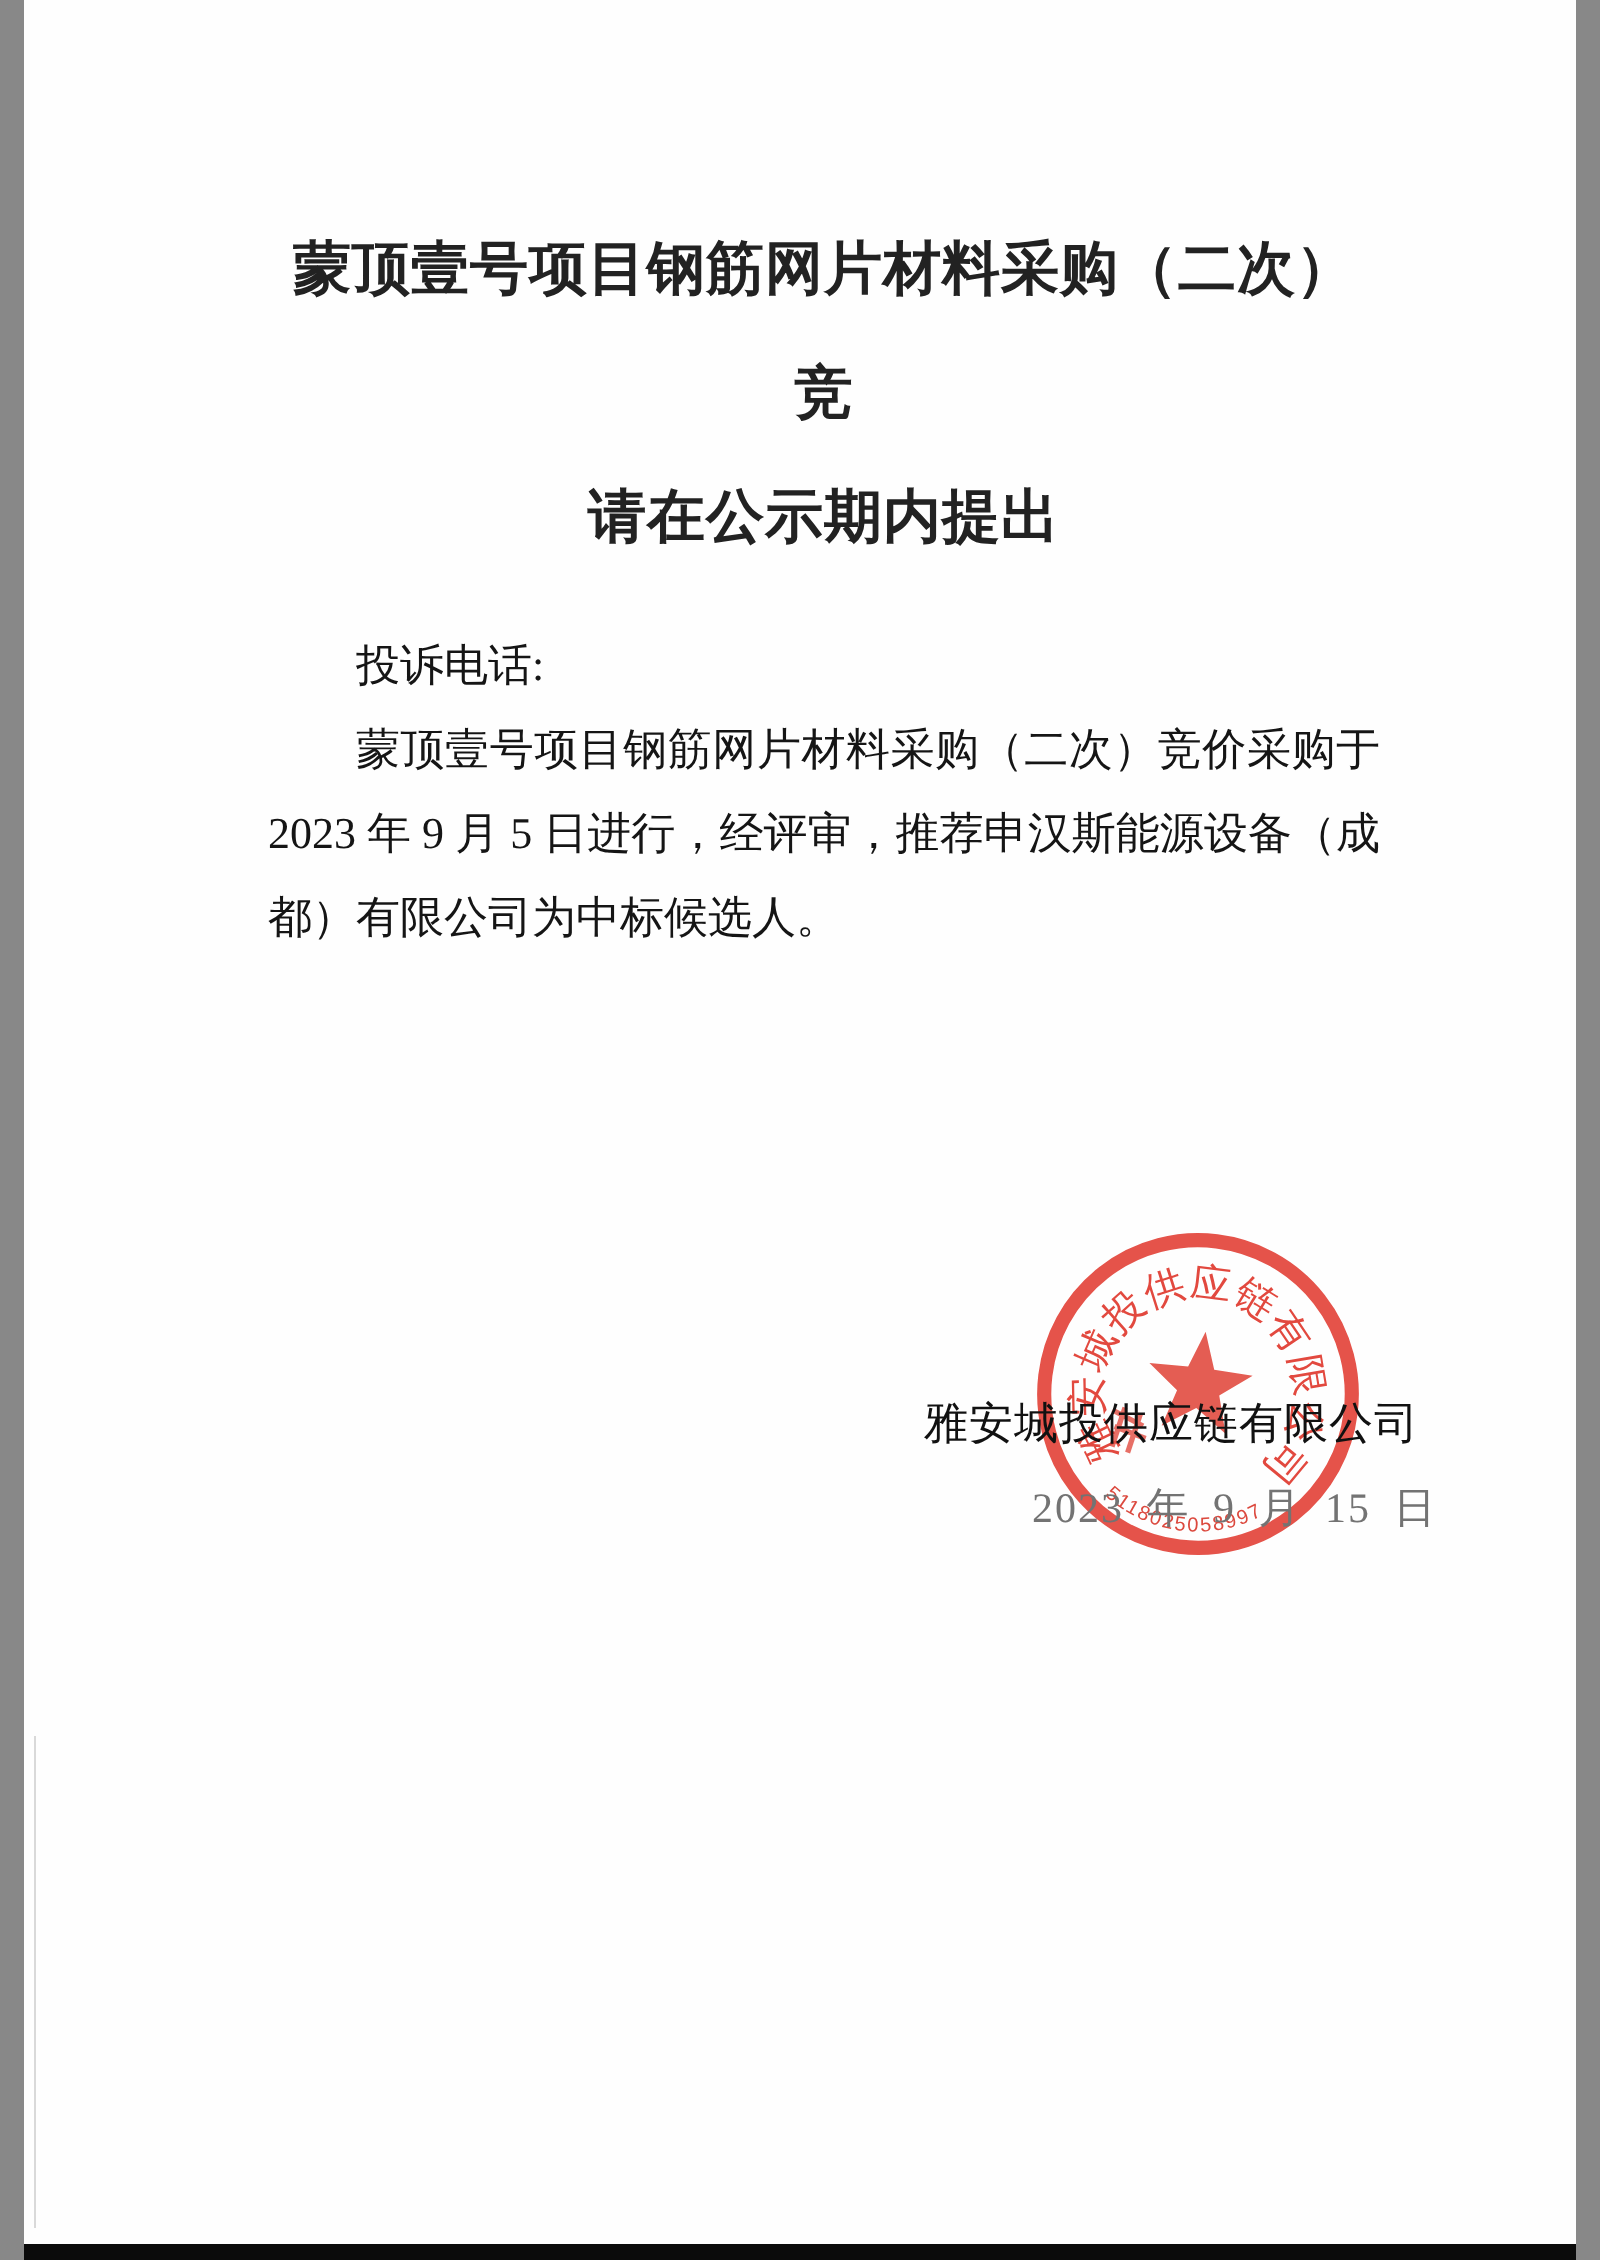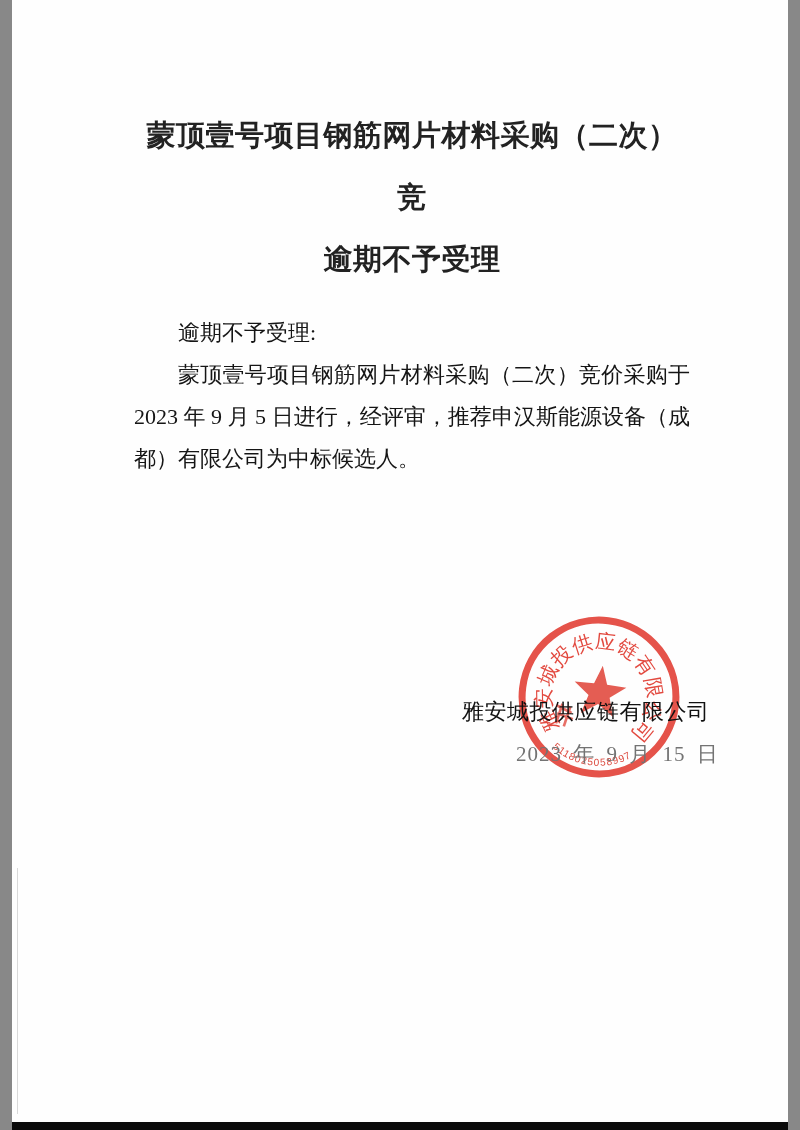--- a/index.html
+++ b/index.html
@@ -77,25 +77,25 @@
   }
 </style>
 </head>
 <body>
 
 <div class="page">
 
   <div class="doc">
     <div class="title">
       <div>蒙顶壹号项目钢筋网片材料采购（二次）竞</div>
-      <div>逾期不予受理</div>
+      <div>请在公示期内提出</div>
     </div>
 
     <div class="body-text">
-      <p class="para salutation">逾期不予受理:</p>
+      <p class="para salutation">投诉电话:</p>
       <p class="para">蒙顶壹号项目钢筋网片材料采购（二次）竞价采购于 2023 年 9 月 5 日进行，经评审，推荐申汉斯能源设备（成都）有限公司为中标候选人。</p>
     </div>
   </div>
 
   <svg class="seal" viewBox="0 0 170 170">
     <defs>
       <path id="arcTop" d="M 51.1,118.9 A 48,48 0 1 1 118.9,118.9" fill="none"></path>
       <path id="arcBottom" d="M 41.3,137.1 A 68,68 0 0 0 128.7,137.1" fill="none"></path>
     </defs>
     <circle cx="85" cy="85" r="76" fill="none" stroke="#e03a2f" stroke-width="7" opacity="0.95"></circle>

